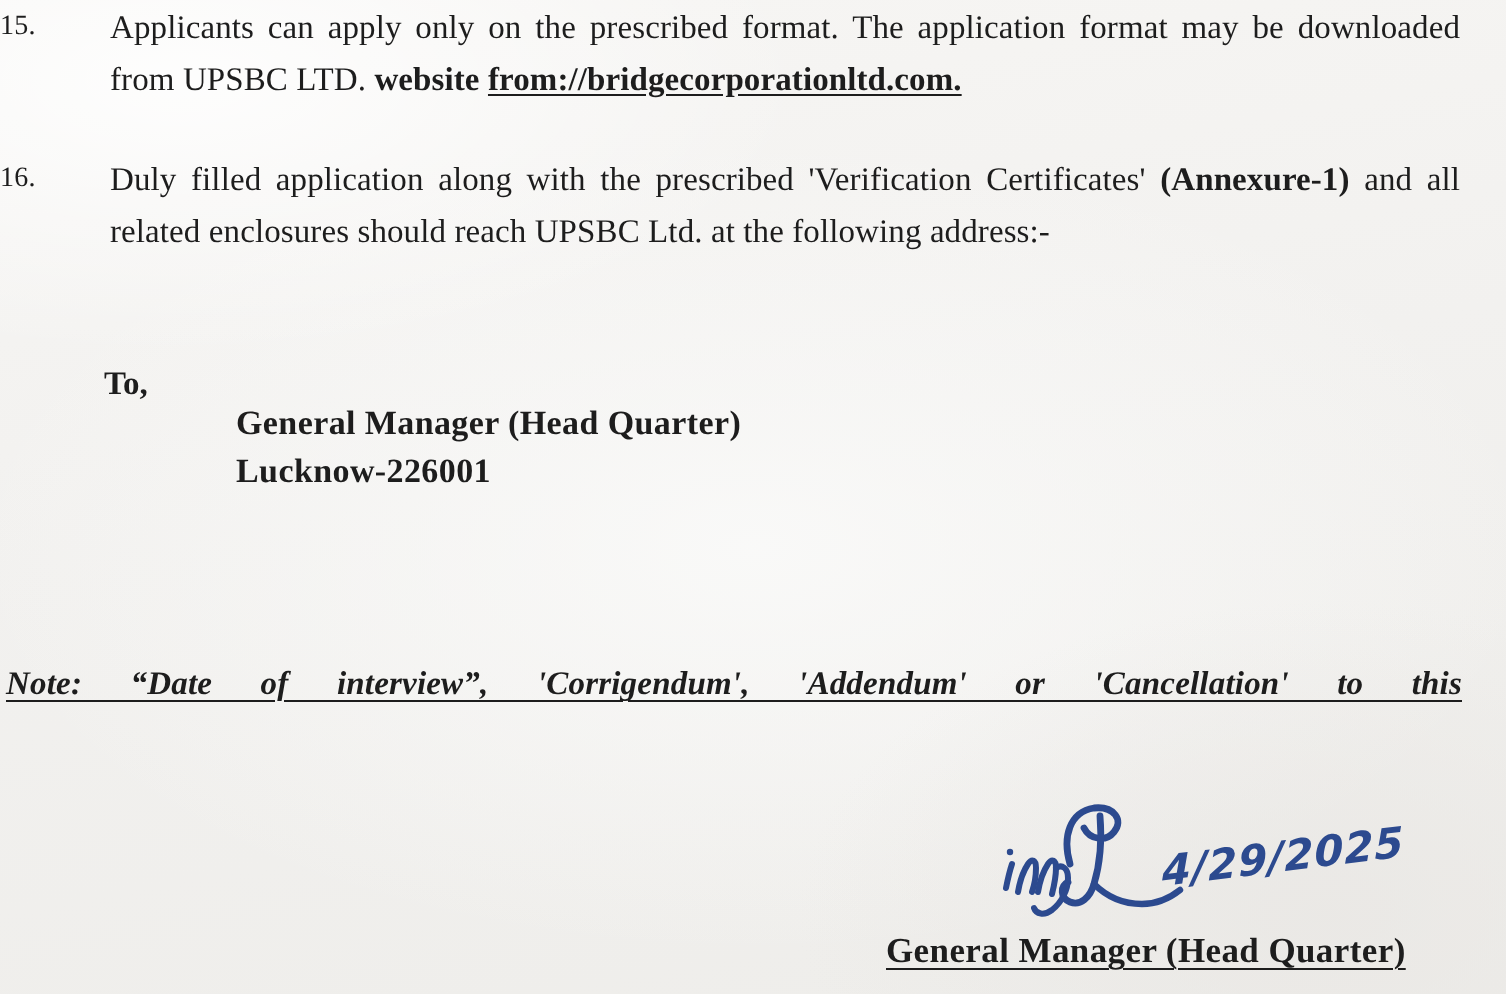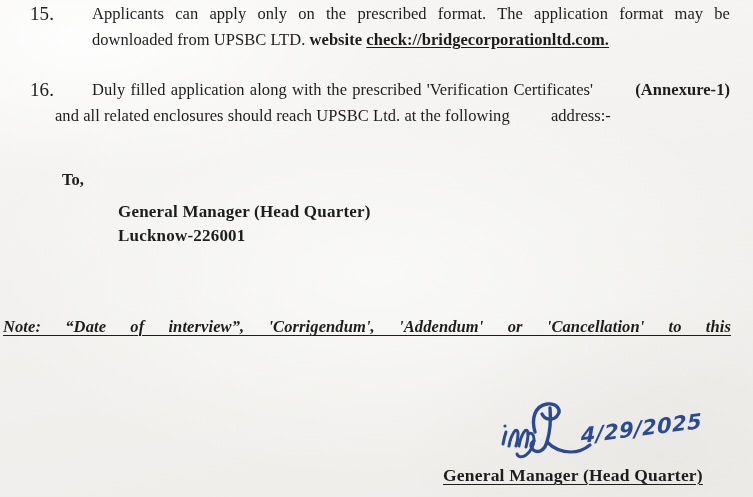--- a/index.html
+++ b/index.html
@@ -27,37 +27,35 @@
     pointer-events: none;
   }
   .sheet {
     position: absolute;
     inset: 0;
   }
   .clause-num {
     position: absolute;
     width: 40px;
     text-align: left;
-    font-size: 19px;
+    font-size: 14px;
     line-height: 26px;
     letter-spacing: 0.1px;
-    padding-left: 30px;
   }
   .clause-body {
     position: absolute;
     font-size: 16.5px;
     line-height: 26px;
     text-align: justify;
     text-justify: inter-word;
     letter-spacing: 0.05px;
   }
   .ln {
     text-align: justify;
     text-align-last: justify;
-    margin-left: 37px;
   }
   .ln.free {
     text-align-last: left;
   }
 
   b, .b { font-weight: bold; }
   .u { text-decoration: underline; text-underline-offset: 2px; }
 
   
   #to-label {
@@ -85,20 +83,21 @@
     letter-spacing: 0.1px;
   }
   #note-block .nln {
     display: block;
     text-decoration: underline;
     text-underline-offset: 2.5px;
     text-decoration-thickness: 1.3px;
     text-align: justify;
     text-align-last: justify;
     white-space: nowrap;
+    margin-top: 15px;
   }
   #note-block .nln.tail {
     text-align-last: left;
     text-decoration: none;
   }
   #note-block .nln.tail .u-run {
     text-decoration: underline;
     text-underline-offset: 2.5px;
     text-decoration-thickness: 1.3px;
   }
@@ -146,32 +145,32 @@
 <body>
 
 <div class="paper"></div>
 
 <div class="sheet">
 
   <div class="clause-num" style="left:0px; top:1px;">15.</div>
 
   <div class="clause-body" style="left:55px; top:1px; width:675px;">
     <span class="ln free">Applicants can apply only on the prescribed format. The application format may be</span>
-    <span class="ln free"><span>downloaded from UPSBC LTD. </span><b>website </b><b class="u">check://bridgecorporationltd.com.</b></span>
+    <span class="ln free"><span>downloaded from UPSBC LTD. </span><b>website </b><b class="u">from://bridgecorporationltd.com.</b></span>
   </div>
 
   <div class="clause-num" style="left:0px; top:77px;">16.</div>
 
   <div class="clause-body" style="left:55px; top:77px; width:675px;">
     <span class="ln">Duly filled application along with the prescribed 'Verification Certificates'</span>
     <span class="ln free"><b>(Annexure-1)</b><span> and all related enclosures should reach UPSBC Ltd. at the following</span></span>
     <span class="ln free">address:-</span>
   </div>
 
-  <div id="to-label" style="left:52px; top:168px;margin-left:10px;">To,</div>
+  <div id="to-label" style="left:52px; top:180px;">To,</div>
 
   <div id="address-block" style="left:118px; top:200px;">
     <span class="addr-line">General Manager (Head Quarter)</span>
     <span class="addr-line">Lucknow-226001</span>
   </div>
 
   <div id="note-block" style="left:3px; top:314px; width:728px;">
     <span class="nln">Note: “Date of interview”, 'Corrigendum', 'Addendum' or 'Cancellation' to this</span>
   </div>
 

